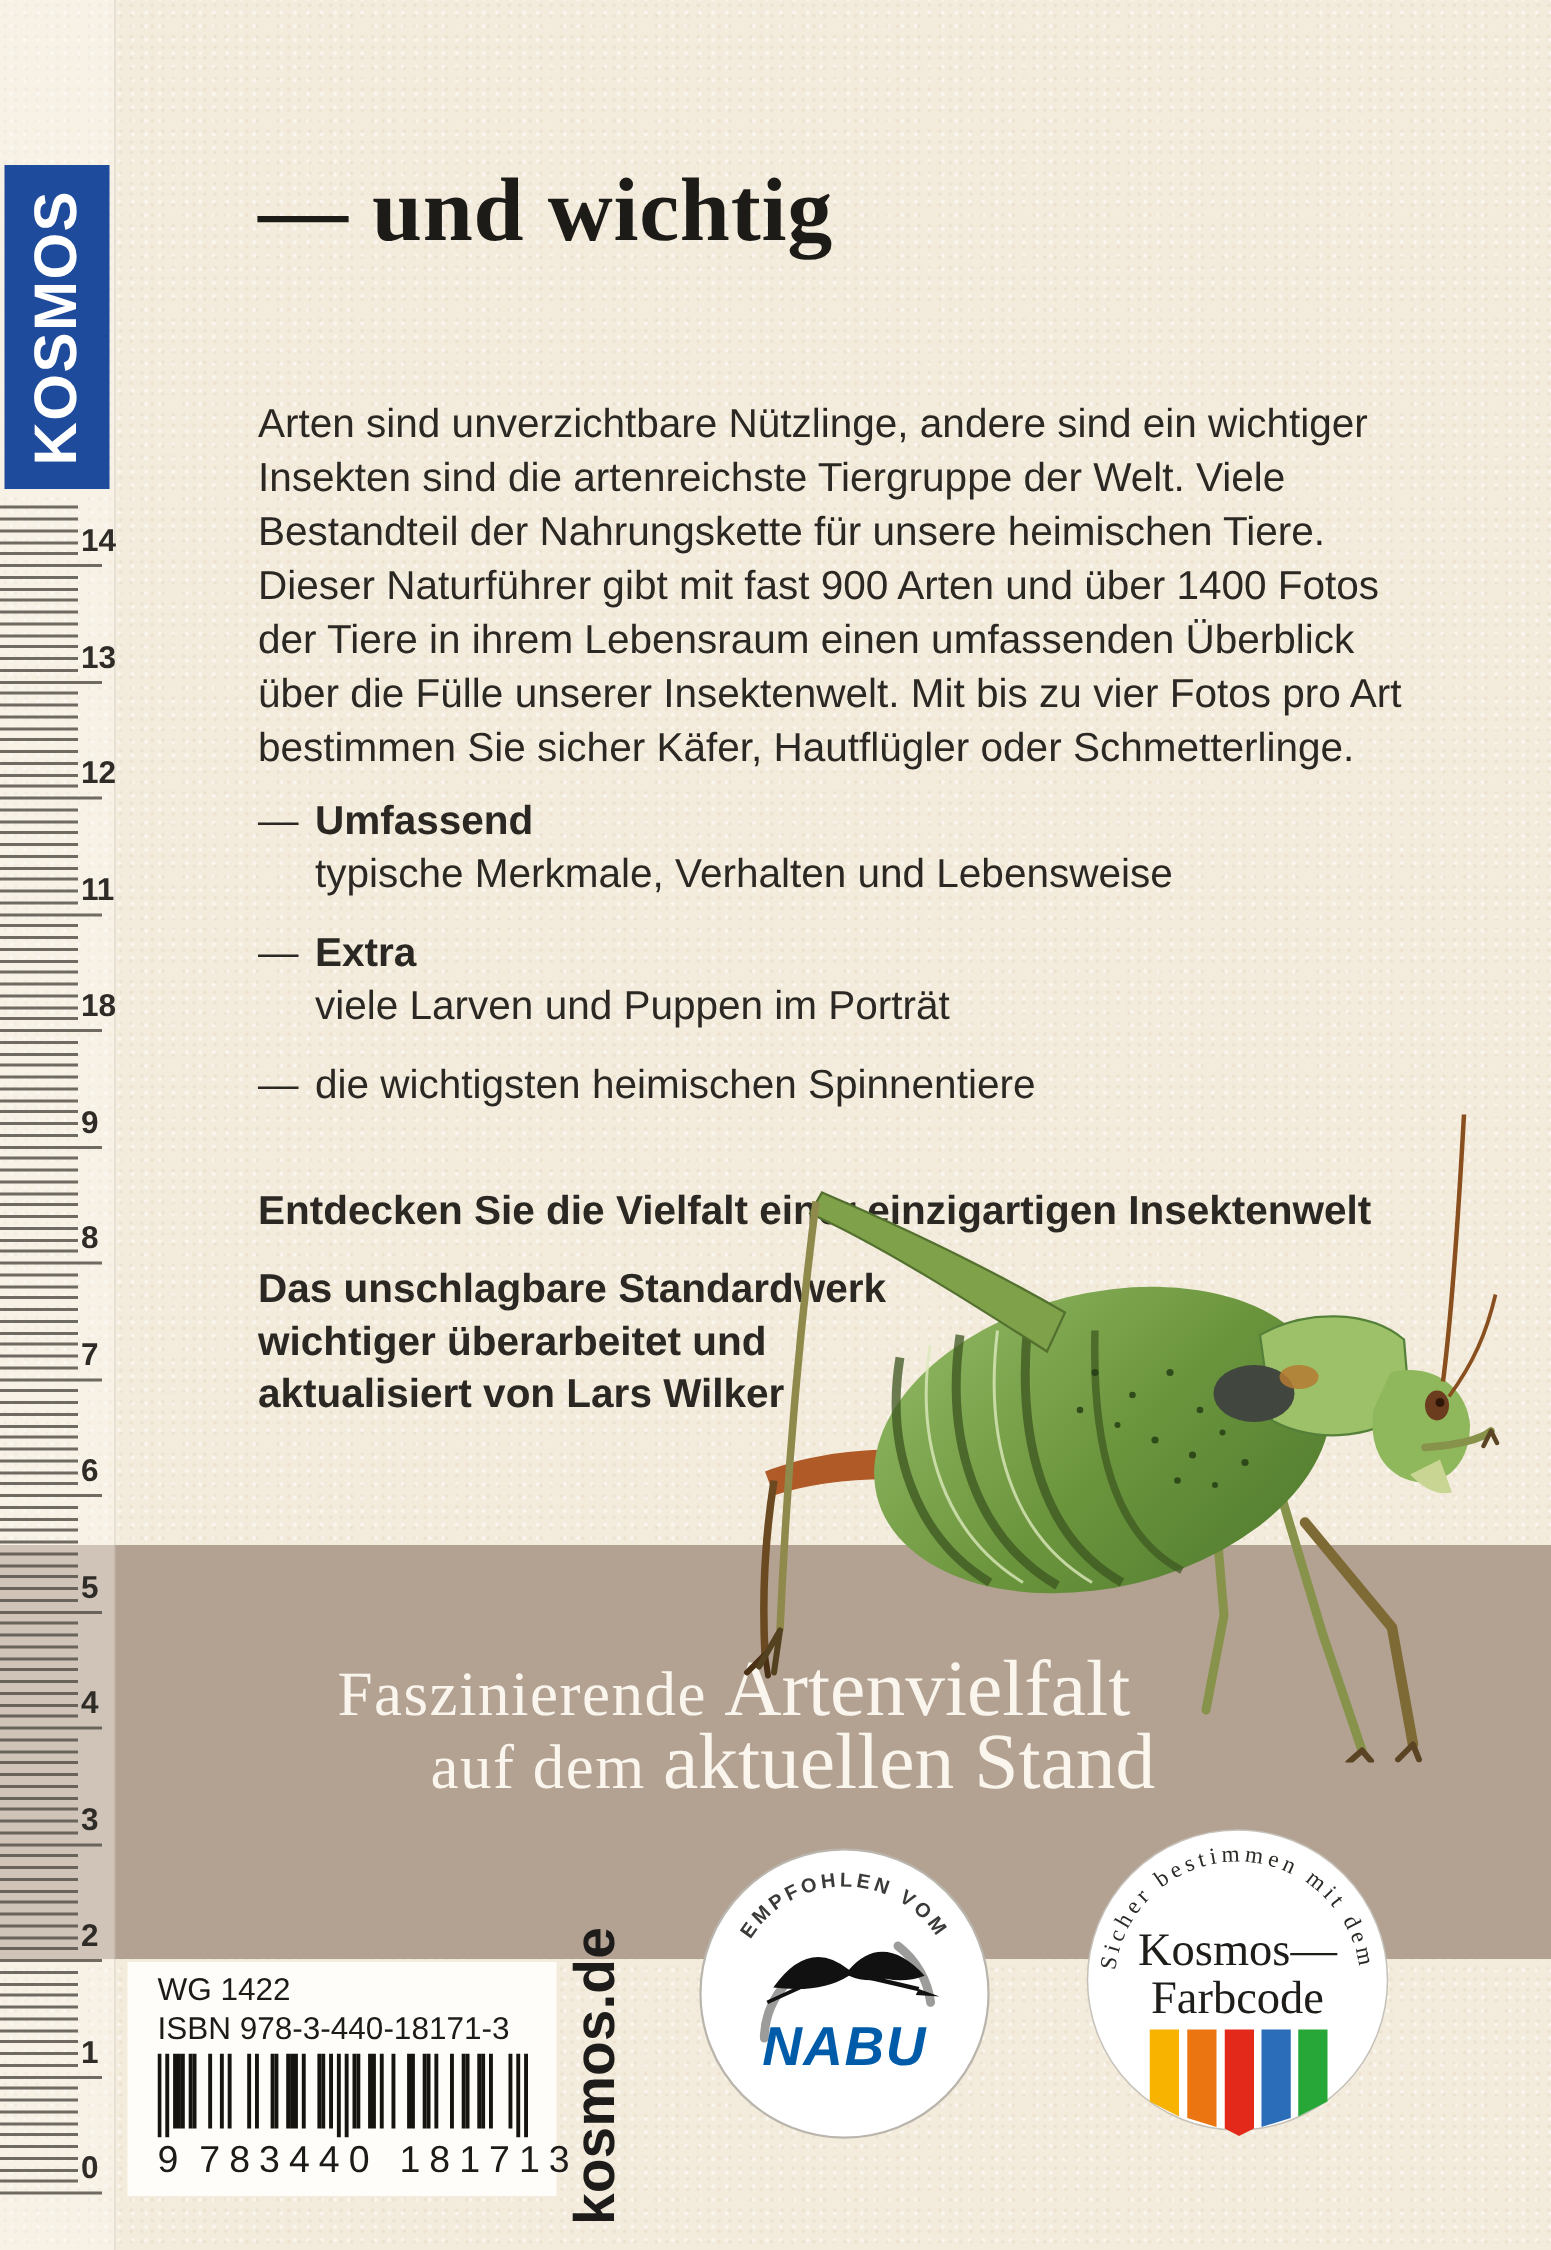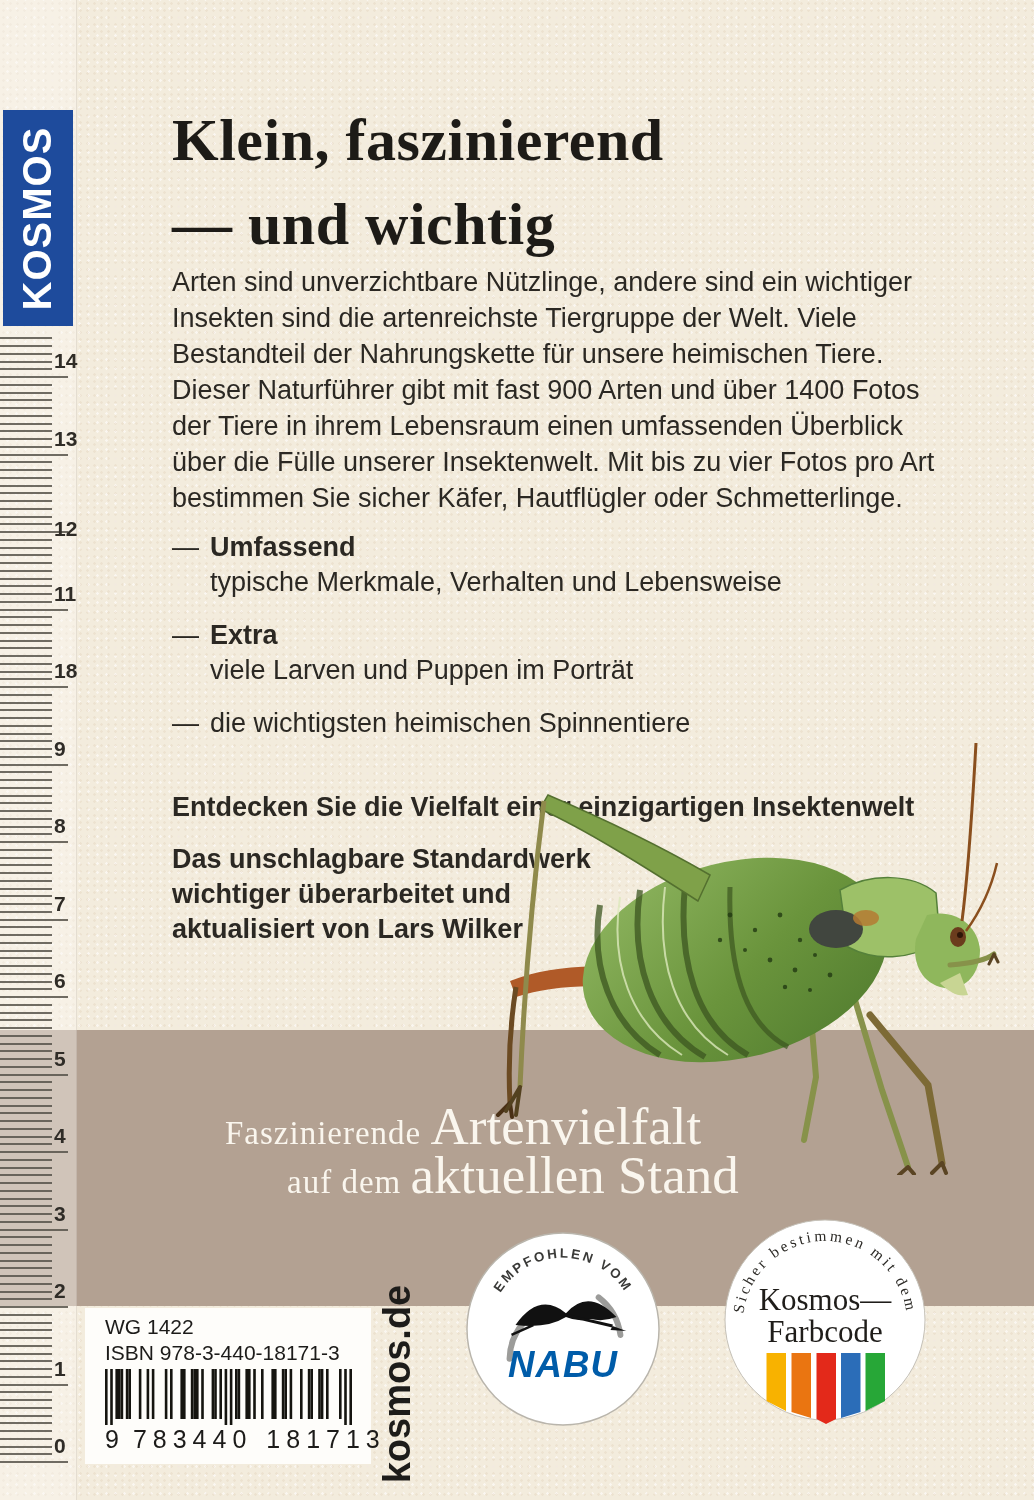--- a/index.html
+++ b/index.html
@@ -32,21 +32,21 @@
   .bullets{position:absolute;left:172px;top:530px;font-size:27px;line-height:35px;}
   .bullet{position:relative;padding-left:38px;margin-bottom:18px;}
   .bullet .dash{position:absolute;left:0;top:0;}
   .bullet .title{font-weight:700;}
   
   .discover{position:absolute;left:172px;top:792px;font-size:27px;font-weight:700;}
   .standardwerk{position:absolute;left:172px;top:842px;font-size:27px;font-weight:700;line-height:35px;}
   
   .band{position:absolute;left:0;top:1030px;width:1034px;height:276px;background:#b3a192;z-index:10;}
   .band-line{position:absolute;font-family:"Liberation Serif",serif;color:#faf6ee;white-space:nowrap;z-index:12;}
-  .band-line .sm{font-size:33px;letter-spacing:1px;}
+  .band-line .sm{font-size:42px;letter-spacing:1px;}
   .band-line .lg{font-size:53px;}
   #band1{left:225px;top:1096px;}
   #band2{left:287px;top:1145px;}
   
   .insect{position:absolute;left:480px;top:725px;width:520px;height:450px;z-index:20;}
   
   .badge{position:absolute;z-index:25;}
   #nabu{left:464px;top:1230px;width:198px;height:198px;}
   #farbcode{left:720px;top:1215px;width:210px;height:210px;}
   
@@ -193,21 +193,21 @@
       <div class="tick" style="top: 600.75px; width: 52px;"></div>
       <div class="tick" style="top: 593px; width: 52px;"></div>
       <div class="tick" style="top: 585.25px; width: 52px;"></div>
       <div class="tick" style="top: 577.5px; width: 52px;"></div>
       <div class="tick" style="top: 569.75px; width: 52px;"></div>
       <div class="tick" style="top: 562px; width: 52px;"></div>
       <div class="tick" style="top: 554.25px; width: 52px;"></div>
       <div class="tick" style="top: 546.5px; width: 52px;"></div>
       <div class="tick" style="top: 538.75px; width: 52px;"></div>
       <div class="tick" style="top: 531px; width: 68px;"></div>
-      <div class="tick-label" style="top: 505px; margin-top: 13px;">12</div>
+      <div class="tick-label" style="top: 505px;">12</div>
       <div class="tick" style="top: 523.25px; width: 52px;"></div>
       <div class="tick" style="top: 515.5px; width: 52px;"></div>
       <div class="tick" style="top: 507.75px; width: 52px;"></div>
       <div class="tick" style="top: 500px; width: 52px;"></div>
       <div class="tick" style="top: 492.25px; width: 52px;"></div>
       <div class="tick" style="top: 484.5px; width: 52px;"></div>
       <div class="tick" style="top: 476.75px; width: 52px;"></div>
       <div class="tick" style="top: 469px; width: 52px;"></div>
       <div class="tick" style="top: 461.25px; width: 52px;"></div>
       <div class="tick" style="top: 453.5px; width: 68px;"></div>
@@ -228,21 +228,20 @@
       <div class="tick" style="top: 352.75px; width: 52px;"></div>
       <div class="tick" style="top: 345px; width: 52px;"></div>
       <div class="tick" style="top: 337.25px; width: 52px;"></div>
     </div>
 
   <div class="logo">
     <span>KOSMOS</span>
   </div>
 
   <div class="headline">
-    <div>Klein, faszinierend</div>
     <div>— und wichtig</div>
   </div>
 
   <div class="intro">
     <div>Arten sind unverzichtbare Nützlinge, andere sind ein wichtiger</div>
     <div>Insekten sind die artenreichste Tiergruppe der Welt. Viele</div>
     <div>Bestandteil der Nahrungskette für unsere heimischen Tiere.</div>
     <div>Dieser Naturführer gibt mit fast 900 Arten und über 1400 Fotos</div>
     <div>der Tiere in ihrem Lebensraum einen umfassenden Überblick</div>
     <div>über die Fülle unserer Insektenwelt. Mit bis zu vier Fotos pro Art</div>

